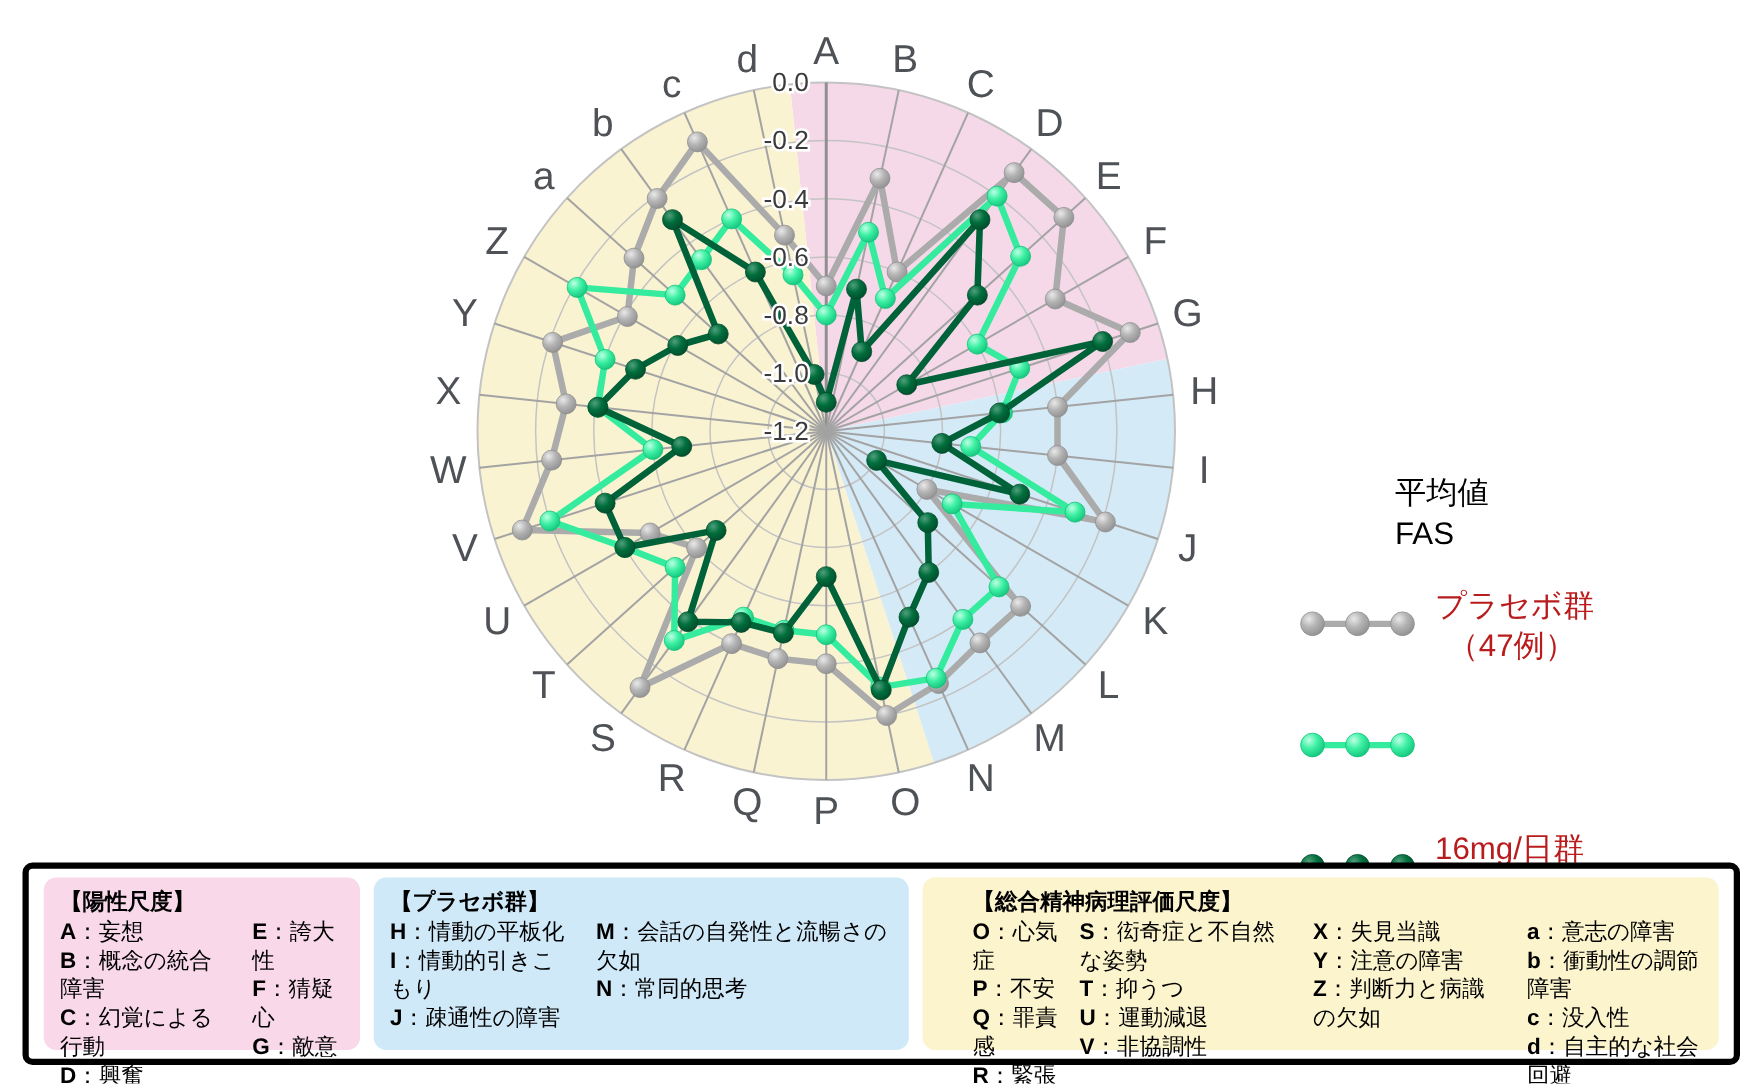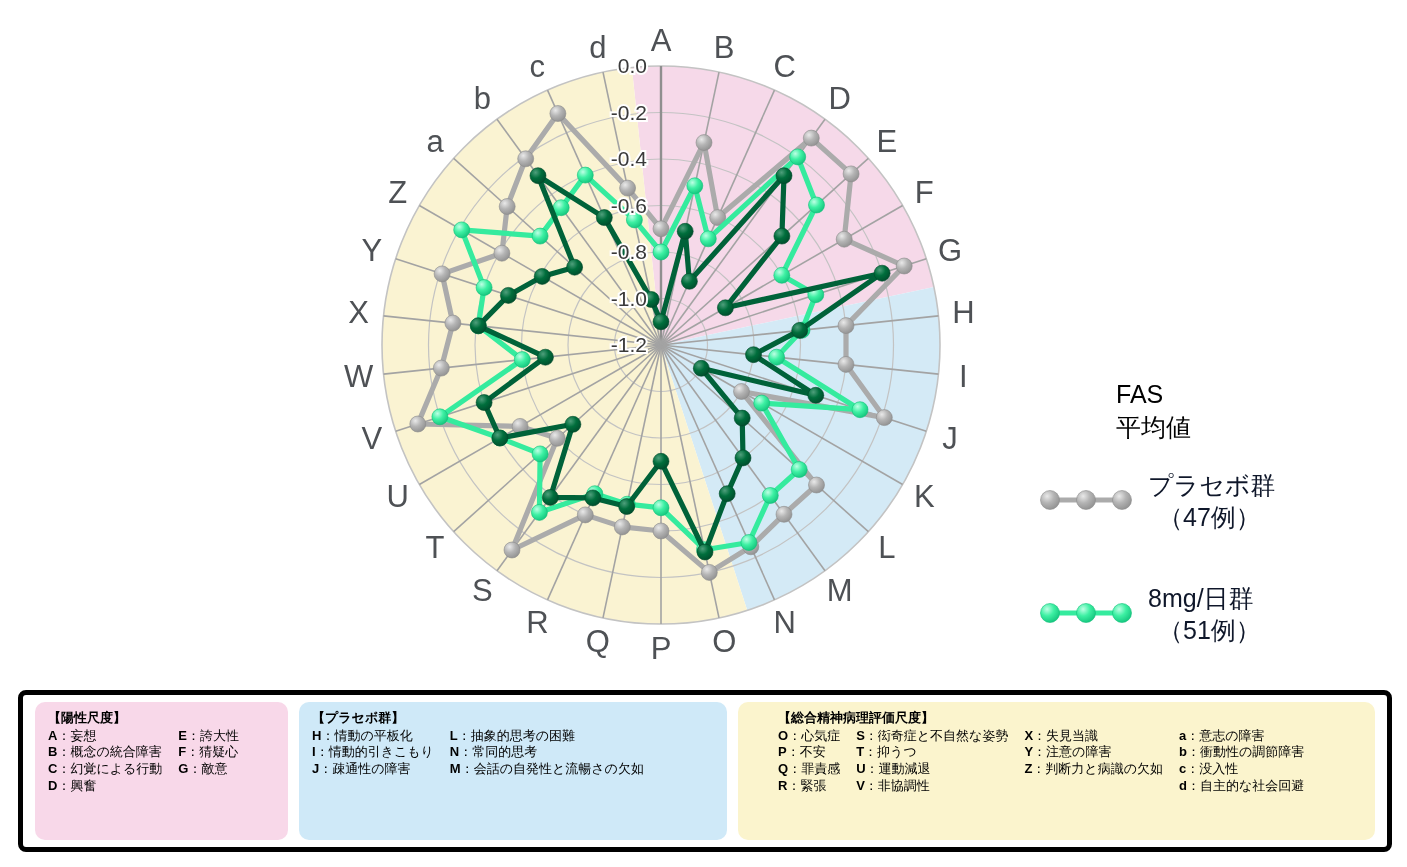--- a/index.html
+++ b/index.html
@@ -4,27 +4,27 @@
 <style>
   html,body{margin:0;padding:0;background:#fff;}
   #stage{position:relative;width:1407px;height:867px;background:#fff;overflow:hidden;
          font-family:"Liberation Sans","DejaVu Sans",sans-serif;}
   #radar-svg{position:absolute;left:0;top:0;}
   
   #legend{position:absolute;left:1038px;top:378px;width:360px;color:#000;}
   .legend-title{margin-left:78px;font-size:25px;line-height:1.32;color:#000;}
   .legend-entry{display:flex;align-items:center;gap:14px;margin-top:50px;}
   .legend-entry.first{margin-top:26px;}
-  .legend-label{font-size:25px;line-height:1.26;color:#0f172a;}
+  .legend-label{font-size:25px;line-height:1.26;color:#b91c1c;}
   .legend-count{padding-left:10px;}
   
   #footer-box{position:absolute;left:18px;top:690px;width:1374px;height:162px;
               border:5px solid #000;border-radius:8px;background:#fff;box-sizing:border-box;
               display:flex;align-items:center;padding:0 12px;gap:11px;}
-  .panel{border-radius:10px;padding:8px 13px;box-sizing:border-box;font-size:13px;
+  .panel{border-radius:10px;padding:8px 13px;box-sizing:border-box;font-size:18px;
          line-height:1.28;color:#000;height:138px;}
   .panel .ptitle{font-weight:bold;margin-bottom:1px;}
   .pcols{display:flex;gap:16px;align-items:flex-start;}
   .pcol{display:flex;flex-direction:column;}
   .pitem b{font-weight:bold;}
 </style>
 </head>
 <body>
 <div id="stage">
 
@@ -218,46 +218,42 @@
       <text x="371.8788190462733" y="261.0588337100161" text-anchor="middle" font-size="31" fill="#4e5155" font-family="&quot;Liberation Sans&quot;,sans-serif">Y</text>
       <text x="397.72827724953066" y="202.99999999999997" text-anchor="middle" font-size="31" fill="#4e5155" font-family="&quot;Liberation Sans&quot;,sans-serif">Z</text>
       <text x="435.08397305487205" y="151.58429566690722" text-anchor="middle" font-size="31" fill="#4e5155" font-family="&quot;Liberation Sans&quot;,sans-serif">a</text>
       <text x="482.3132833030881" y="109.05883371001602" text-anchor="middle" font-size="31" fill="#4e5155" font-family="&quot;Liberation Sans&quot;,sans-serif">b</text>
       <text x="537.3520605049567" y="77.2821808766493" text-anchor="middle" font-size="31" fill="#4e5155" font-family="&quot;Liberation Sans&quot;,sans-serif">c</text>
       <text x="597.794845991401" y="57.64312937692313" text-anchor="middle" font-size="31" fill="#4e5155" font-family="&quot;Liberation Sans&quot;,sans-serif">d</text>
     </svg>
 
 <div id="legend">
   <div class="legend-title">
+    <div>平均値</div>
     <div>FAS</div>
-    <div>平均値</div>
   </div>
   <div class="legend-entry first">
     <span class="lg-glyph"><svg width="96" height="26">
             <line x1="6" y1="13" x2="90" y2="13" stroke="#ababab" stroke-width="5"></line>
             <circle cx="12" cy="13" r="9.5" fill="url(#grad0)" stroke="#8c8c8c" stroke-width="0.6"></circle>
             <circle cx="48" cy="13" r="9.5" fill="url(#grad0)" stroke="#8c8c8c" stroke-width="0.6"></circle>
             <circle cx="84" cy="13" r="9.5" fill="url(#grad0)" stroke="#8c8c8c" stroke-width="0.6"></circle>
           </svg></span>
     <span class="legend-label">
       <div>プラセボ群</div>
       <div class="legend-count">（47例）</div>
     </span>
   </div>
   <div class="legend-entry">
     <span class="lg-glyph"><svg width="96" height="26">
             <line x1="6" y1="13" x2="90" y2="13" stroke="#35eb9e" stroke-width="5"></line>
             <circle cx="12" cy="13" r="9.5" fill="url(#grad1)" stroke="#0fbf78" stroke-width="0.6"></circle>
             <circle cx="48" cy="13" r="9.5" fill="url(#grad1)" stroke="#0fbf78" stroke-width="0.6"></circle>
             <circle cx="84" cy="13" r="9.5" fill="url(#grad1)" stroke="#0fbf78" stroke-width="0.6"></circle>
           </svg></span>
-    <span class="legend-label">
-      <div>8mg/日群</div>
-      <div class="legend-count">（51例）</div>
-    </span>
   </div>
   <div class="legend-entry">
     <span class="lg-glyph"><svg width="96" height="26">
             <line x1="6" y1="13" x2="90" y2="13" stroke="#006239" stroke-width="5"></line>
             <circle cx="12" cy="13" r="9.5" fill="url(#grad2)" stroke="#00482a" stroke-width="0.6"></circle>
             <circle cx="48" cy="13" r="9.5" fill="url(#grad2)" stroke="#00482a" stroke-width="0.6"></circle>
             <circle cx="84" cy="13" r="9.5" fill="url(#grad2)" stroke="#00482a" stroke-width="0.6"></circle>
           </svg></span>
     <span class="legend-label">
       <div>16mg/日群</div>
@@ -285,23 +281,22 @@
       </div>
       <div class="panel" style="background: rgb(207, 233, 248); width: 428px;">
         <div class="ptitle">【プラセボ群】</div>
         <div class="pcols">
           <div class="pcol">
             <div class="pitem"><b>H</b>：情動の平板化</div>
             <div class="pitem"><b>I</b>：情動的引きこもり</div>
             <div class="pitem"><b>J</b>：疎通性の障害</div>
           </div>
           <div class="pcol">
-            <div class="pitem"><b>L</b>：抽象的思考の困難</div>
+            <div class="pitem"><b>M</b>：会話の自発性と流暢さの欠如</div>
             <div class="pitem"><b>N</b>：常同的思考</div>
-            <div class="pitem"><b>M</b>：会話の自発性と流暢さの欠如</div>
           </div>
         </div>
       </div>
       <div class="panel" style="background: rgb(251, 244, 205); width: 652px; flex: 1 1 0%; padding-left: 40px;">
         <div class="ptitle">【総合精神病理評価尺度】</div>
         <div class="pcols">
           <div class="pcol">
             <div class="pitem"><b>O</b>：心気症</div>
             <div class="pitem"><b>P</b>：不安</div>
             <div class="pitem"><b>Q</b>：罪責感</div>

